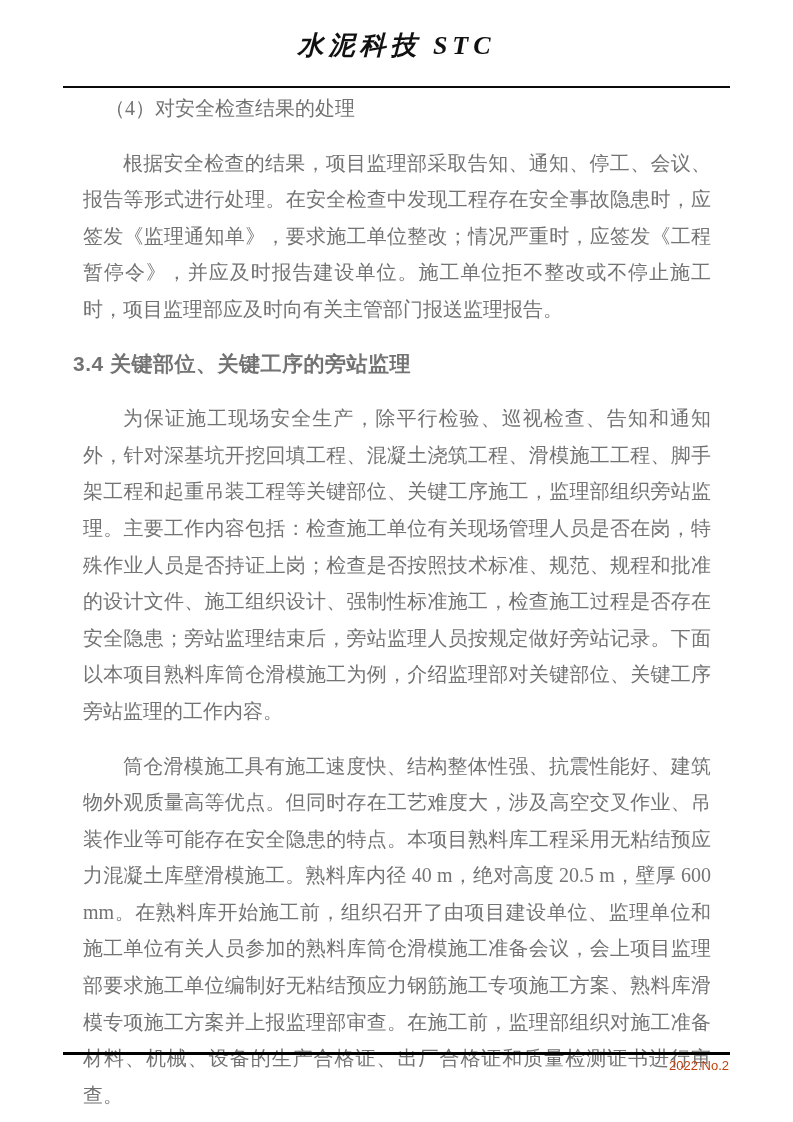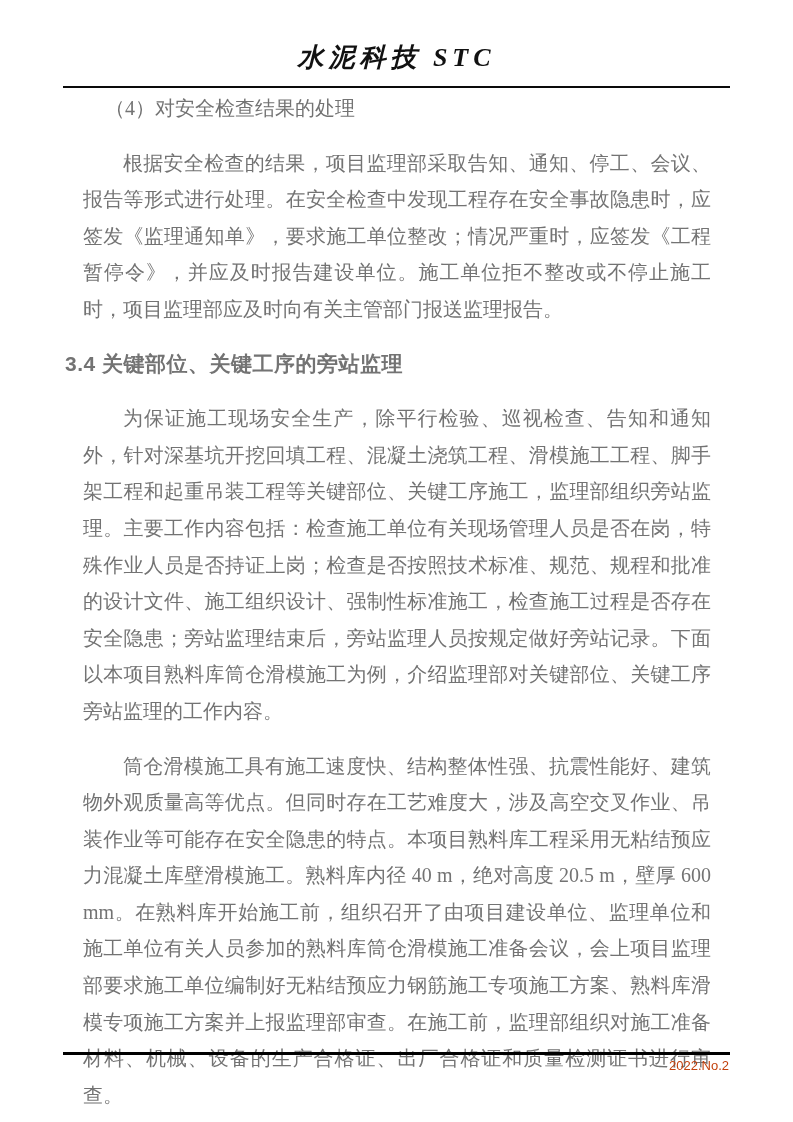--- a/index.html
+++ b/index.html
@@ -13,21 +13,21 @@
     height: 1122px;
     background: #ffffff;
     color: #161616;
     font-family: "Liberation Serif", "DejaVu Serif", serif;
     overflow: hidden;
     box-sizing: border-box;
   }
   
   .journal-header {
     position: absolute;
-    top: 40px;
+    top: 28px;
     left: 63px;
     right: 63px;
     text-align: center;
   }
   .journal-title {
     display: inline-block;
     font-family: "Liberation Serif", "DejaVu Serif", serif;
     font-style: italic;
     font-weight: bold;
     font-size: 26px;
@@ -56,21 +56,21 @@
   }
   .para {
     margin: 18px;
     text-indent: 2em;
   }
   .subsection-heading {
     margin: 0;
     text-indent: 2em;
   }
   .section-heading {
-    margin: 0;
+    margin: 8px;
     font-family: "Liberation Sans", "DejaVu Sans", sans-serif;
     font-weight: bold;
     font-size: 21px;
     line-height: 36.6px;
     text-indent: 0;
     letter-spacing: 0.5px;
   }
   
   .footer-rule {
     position: absolute;

